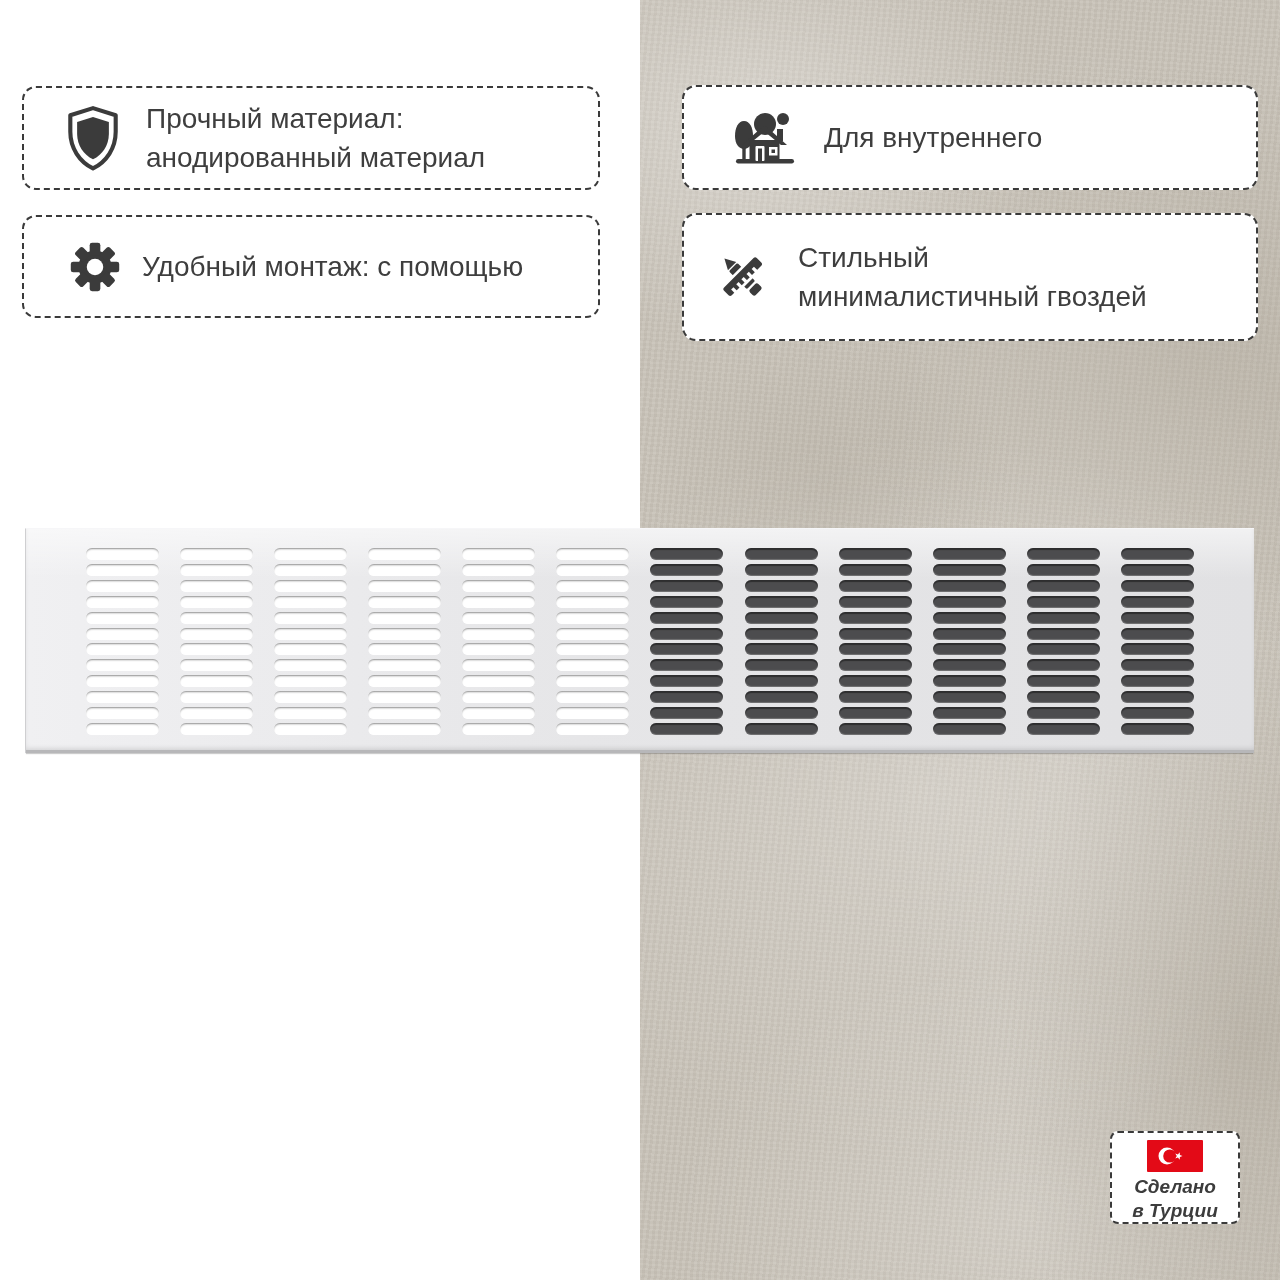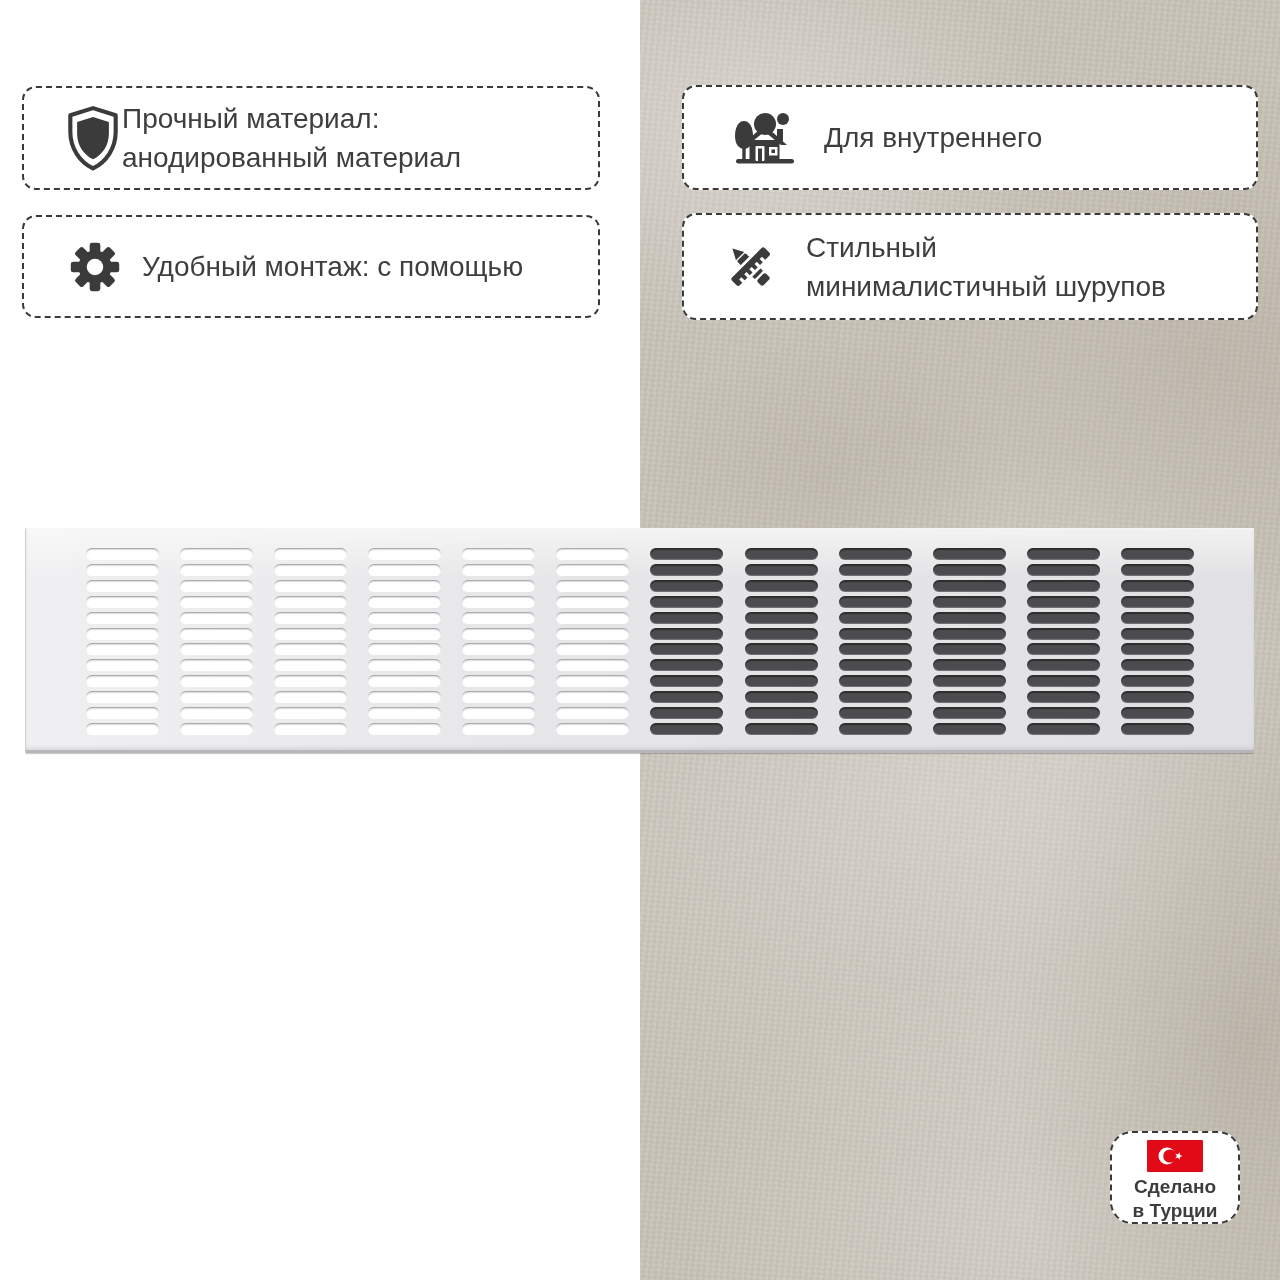--- a/index.html
+++ b/index.html
@@ -26,22 +26,22 @@
   
   .badge{
     position:absolute; background:#ffffff; border:2px dashed #3a3a3a;
     border-radius:14px; display:flex; align-items:center; box-sizing:border-box;
   }
   .icon-box{flex:0 0 auto; display:flex; align-items:center; justify-content:center;}
   .badge-text{color:#3e3e3e; font-size:28px; line-height:39px; white-space:nowrap;}
   #badge-material{left:22px;  top:86px;  width:578px; height:104px; padding-left:40px;}
   #badge-mounting{left:22px;  top:215px; width:578px; height:103px; padding-left:40px;}
   #badge-usage   {left:682px; top:85px;  width:576px; height:105px; padding-left:50px;}
-  #badge-design  {left:682px; top:213px; width:576px; height:107px; padding-left:38px;}
-  #badge-material .badge-text{}
+  #badge-design  {left:682px; top:213px; width:576px; height:128px; padding-left:30px;}
+  #badge-material .badge-text{margin-left:24px;}
   #badge-mounting .badge-text{margin-left:16px;}
   #badge-usage .badge-text,
   #badge-design .badge-text{margin-left:26px;}
 
   
   .grille{
     position:absolute; left:25px; top:528px; width:1228px; height:224px;
     background:
       linear-gradient(180deg, rgba(255,255,255,0.55) 0%, rgba(255,255,255,0) 22%),
       linear-gradient(90deg, #f0f0f2 0%, #e6e6e8 45%, #e1e1e3 100%);
@@ -64,22 +64,22 @@
     box-shadow: inset 0 2px 2px -1px rgba(0,0,0,0.45), inset 0 -1px 1px rgba(255,255,255,0.85);
   }
   .slot-dark{
     background:#4c4c4e;
     box-shadow: inset 0 2px 1px rgba(0,0,0,0.40), inset 0 -1px 1px rgba(255,255,255,0.22);
   }
 
   
   .made-in{
     position:absolute; left:1110px; top:1131px; width:130px; height:93px;
-    background:#ffffff; border:2px dashed #3a3a3a; border-radius:22px;
-    box-sizing:border-box; text-align:center;
+    background:#ffffff; border:2px dashed #3a3a3a; border-radius:8px;
+    box-sizing:border-box; text-align:center;font-style:italic;
   }
   .made-in svg{display:block; margin:7px auto 3px auto;}
   .made-in-line{color:#3c3c3c; font-size:19px; line-height:24px; font-weight:bold;}
 </style>
 </head>
 <body>
 
 <div class="canvas">
 
   <div class="bg-right"></div>
@@ -162,21 +162,21 @@
             <rect x="21" y="32.5" width="3.6" height="6.5"></rect>
             <rect x="29" y="32.5" width="3.6" height="6.5"></rect>
             <rect x="37" y="32.5" width="3.6" height="6.5"></rect>
             <rect x="45" y="32.5" width="3.6" height="6.5"></rect>
           </g>
         </g>
       </svg>
     </span>
     <div class="badge-text">
       <div>Стильный</div>
-      <div>минималистичный шурупов</div>
+      <div>минималистичный гвоздей</div>
     </div>
   </div>
 
   <div class="grille">
     <div class="grille-grid">
         <div class="grille-col">
           <div class="slot slot-light"></div>
           <div class="slot slot-light"></div>
           <div class="slot slot-light"></div>
           <div class="slot slot-light"></div>

